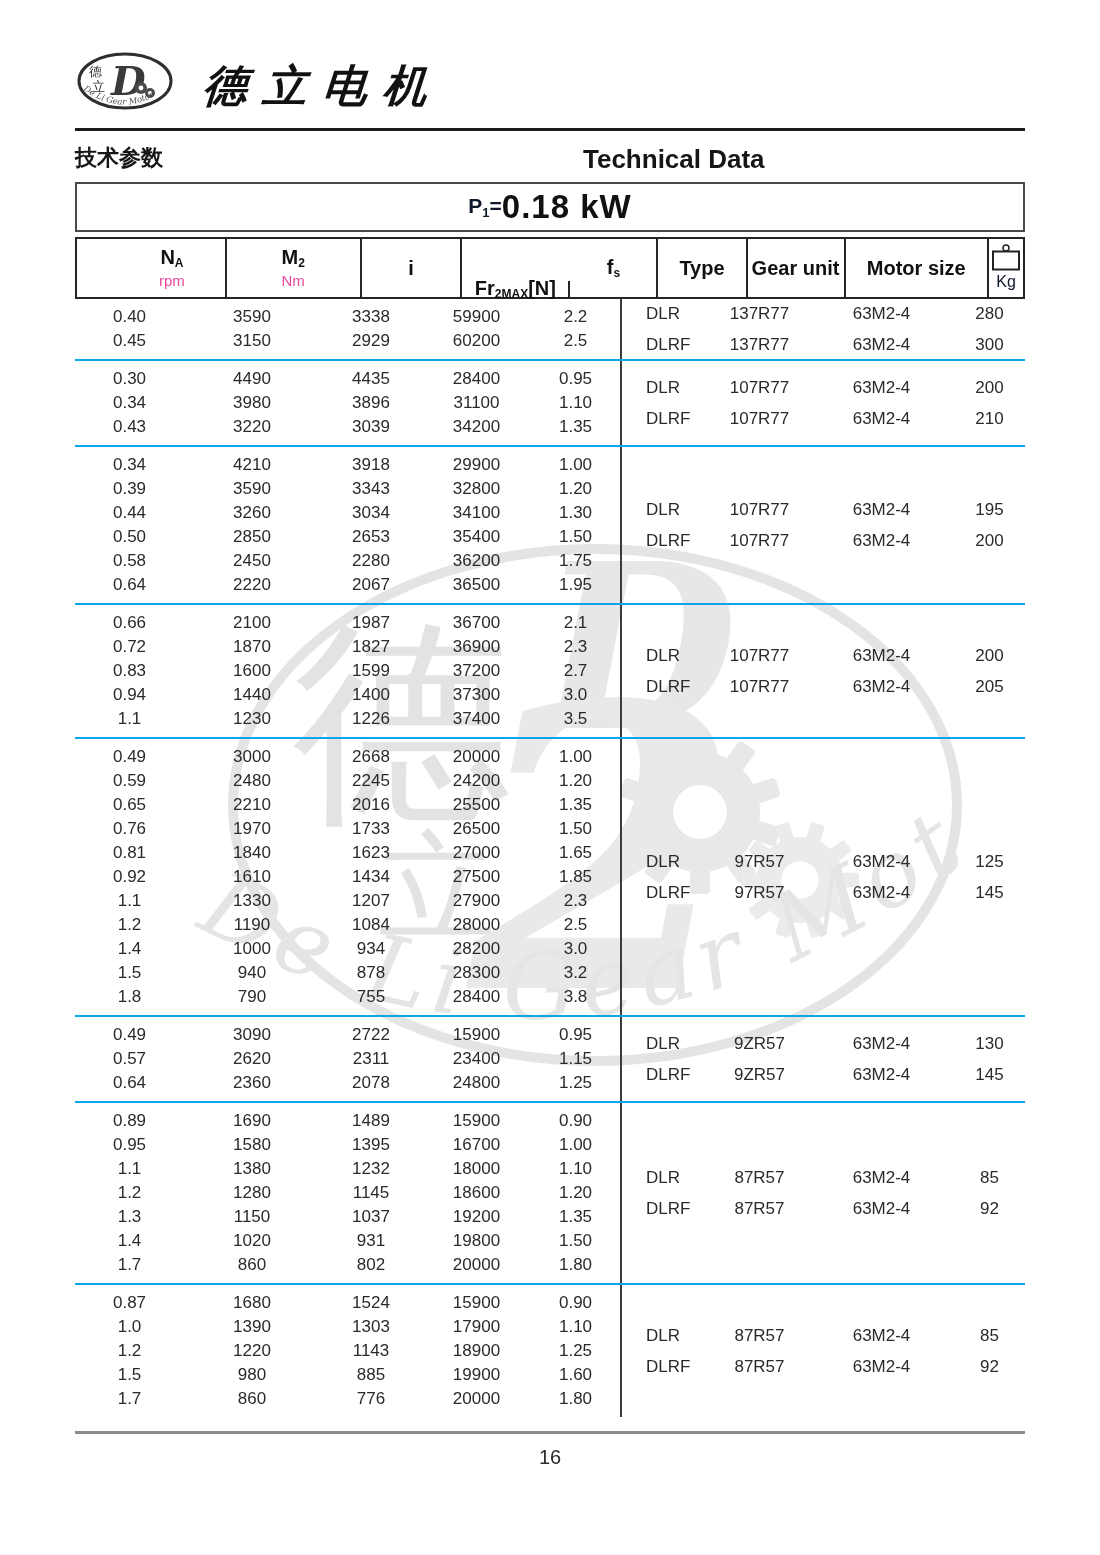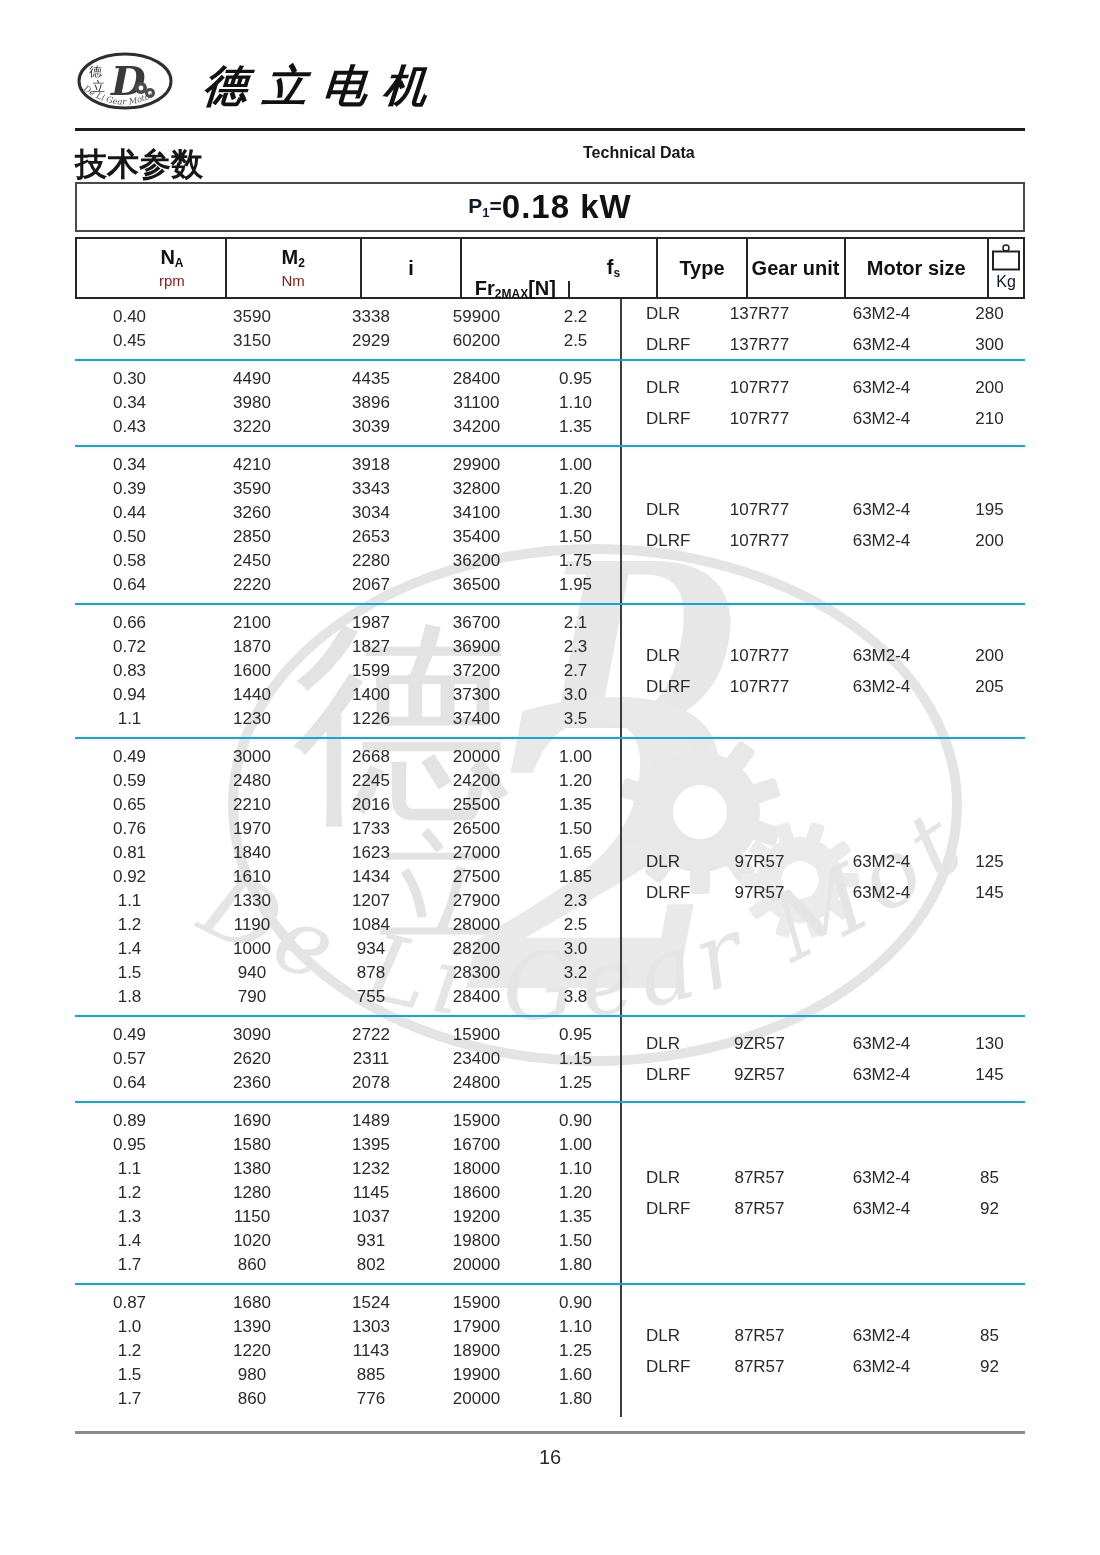--- a/index.html
+++ b/index.html
@@ -14,22 +14,22 @@
 
   
   .brandrow{display:flex;align-items:center;height:72px;}
   .brand-cn{
     font-family:"DejaVu Serif","Liberation Serif",serif;
     font-weight:bold;font-style:italic;font-size:44px;color:#111;
     letter-spacing:16px;margin-left:28px;transform:skewX(-4deg);
   }
   .toprule{height:3px;background:#1b1b1b;margin-top:6px;}
   .sectionrow{position:relative;margin-top:12px;height:32px;}
-  .sec-cn{font-size:32px;font-weight:bold;color:#161616;}
-  .sec-en{position:absolute;left:508px;top:1px;font-size:16px;font-weight:bold;color:#161616;}
+  .sec-cn{font-size:22px;font-weight:bold;color:#161616;}
+  .sec-en{position:absolute;left:508px;top:1px;font-size:26px;font-weight:bold;color:#161616;}
 
   
   .titlebox{
     margin-top:7px;height:50px;border:2px solid #4a4a4a;
     display:flex;align-items:center;justify-content:center;box-sizing:border-box;
   }
   .titlebox .p{font-size:21px;font-weight:bold;color:#0f172a;}
   .titlebox .psub{font-size:13px;font-weight:bold;vertical-align:-4px;}
   .titlebox .val{font-size:33px;font-weight:bold;color:#111;letter-spacing:1px;}
 
@@ -40,21 +40,21 @@
     padding-left:42px;
   }
   .th{
     border-right:2px solid #262626;box-sizing:border-box;
     display:flex;flex-direction:column;align-items:center;justify-content:center;
     line-height:1.15;
   }
   .th:last-child{border-right:none;}
   .th .main{font-size:20px;font-weight:bold;color:#111;}
   .th .sub{font-size:12px;font-weight:bold;vertical-align:-3px;}
-  .th .unit{font-size:15px;color:#7f1d1d;margin-top:1px;}
+  .th .unit{font-size:15px;color:#ec4899;margin-top:1px;}
   .w0{width:109px;}.w1{width:136px;}.w2{width:102px;}.w3{width:109px;margin-top:42px;}.w4{width:89px;text-align:center;}
   .w5{width:90px;}.w6{width:99px;}.w7{width:145px;}.w8{width:70px;flex:1;}
   .kgicon{display:block;margin-bottom:1px;}
   .kglabel{font-size:16px;color:#0f172a;}
 
   
   .dwrap{position:relative;}
   .vline{position:absolute;left:545px;top:0;height:100%;width:2px;background:#3c3c3c;}
   .group{position:relative;padding:6px 0;border-bottom:2px solid #0ea5e9;}
   .group:last-child{border-bottom:none;}

